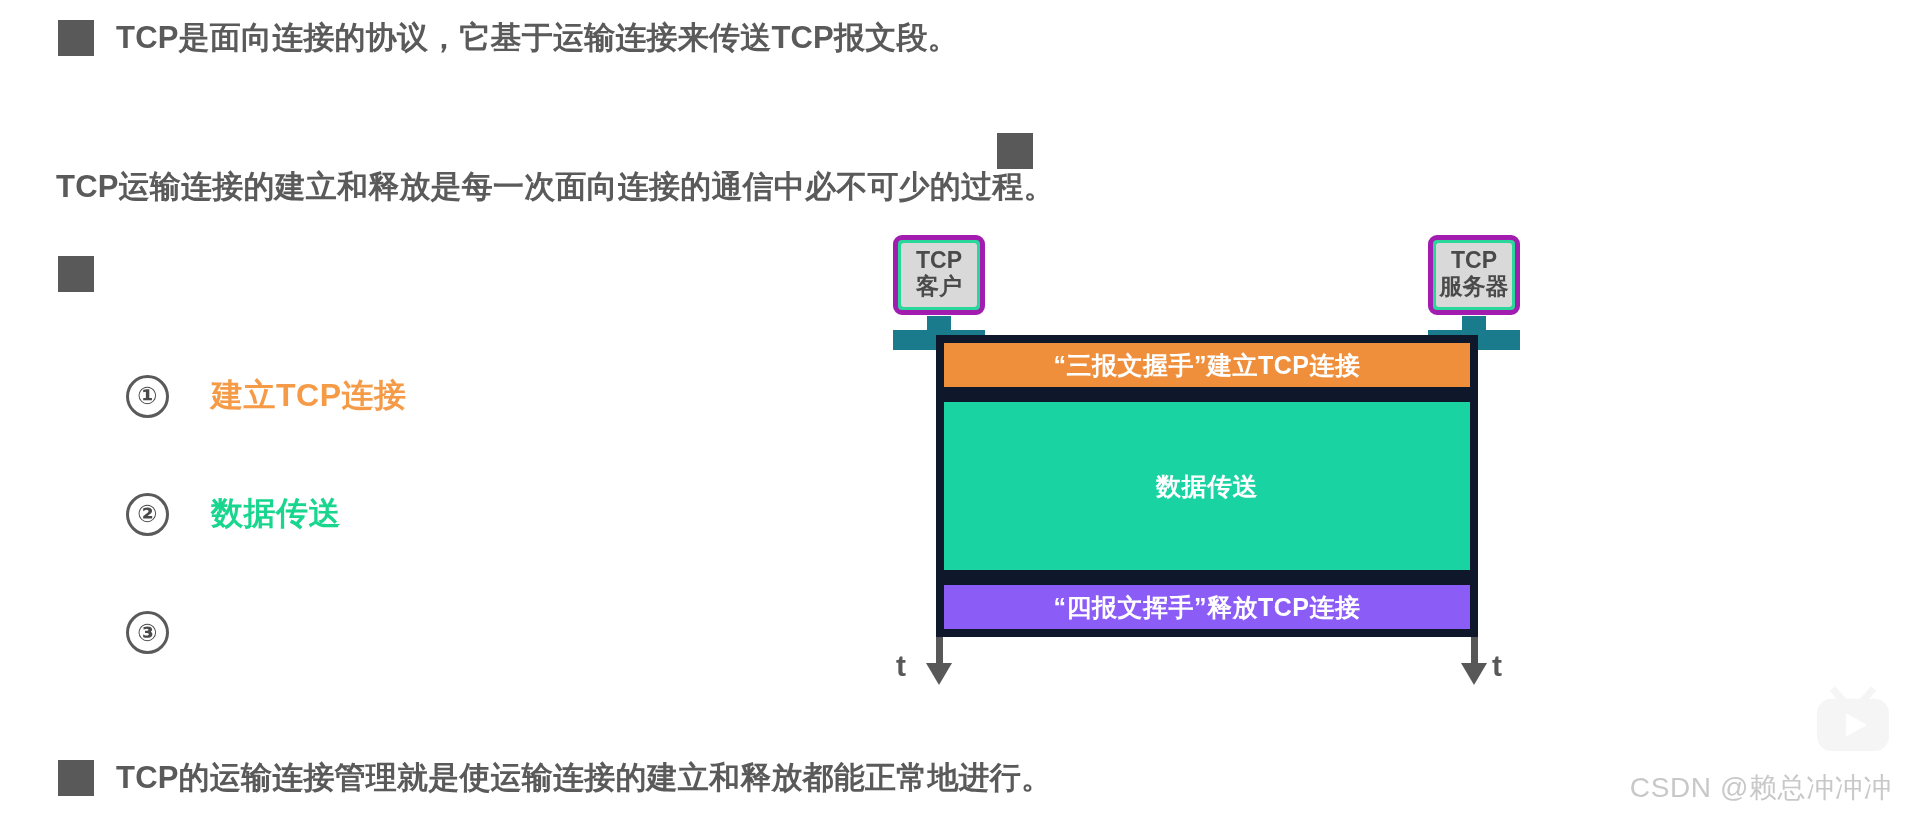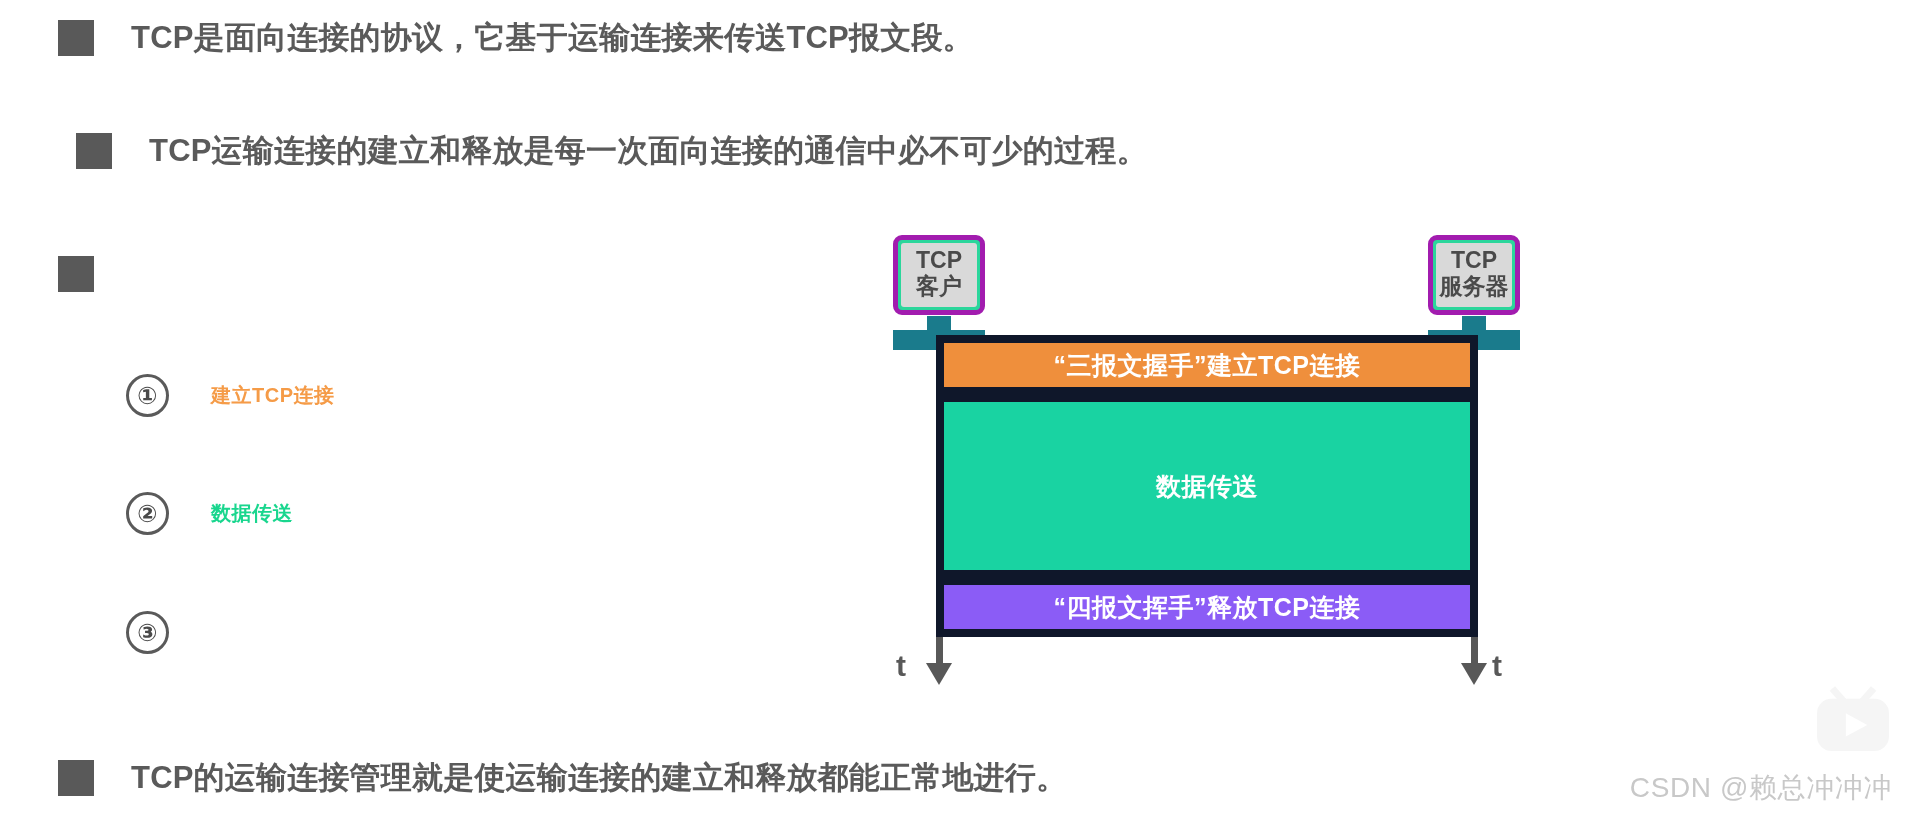--- a/index.html
+++ b/index.html
@@ -16,39 +16,38 @@
     font-family: "Liberation Sans", "DejaVu Sans", sans-serif;
     -webkit-font-smoothing: antialiased;
   }
 
   
   .bullet-line {
     position: absolute;
     display: flex;
     align-items: flex-end;
     white-space: nowrap;
-    gap: 15px;
   }
   .bullet-square {
     width: 36px;
     height: 36px;
     background: #595959;
     flex: 0 0 auto;
     margin-right: 22px;
   }
   .bullet-text {
     font-size: 31px;
     font-weight: bold;
     color: #5a5a5a;
     letter-spacing: 0.2px;
     line-height: 1.15;
   }
 
   #line-1 { left: 58px;  top: 20px; }
-  #line-2 { left: 76px;  top: 133px; }
+  #line-2 { left: 56px;  top: 133px; flex-direction: column; }
   #line-3 { left: 58px;  top: 256px; }
   #line-4 { left: 58px;  top: 760px; }
 
   
   .num-item {
     position: absolute;
     display: flex;
     align-items: center;
     white-space: nowrap;
   }
@@ -61,21 +60,21 @@
     display: flex;
     align-items: center;
     justify-content: center;
     font-size: 24px;
     font-weight: bold;
     color: #4a4a4a;
     flex: 0 0 auto;
     margin-right: 42px;
   }
   .num-label {
-    font-size: 20px;
+    font-size: 32px;
     font-weight: bold;
     letter-spacing: 0.5px;
   }
 
   #num-1 { left: 126px; top: 374px; }
   #num-2 { left: 126px; top: 492px; }
   #num-3 { left: 126px; top: 611px; }
 
   
   #diagram {

